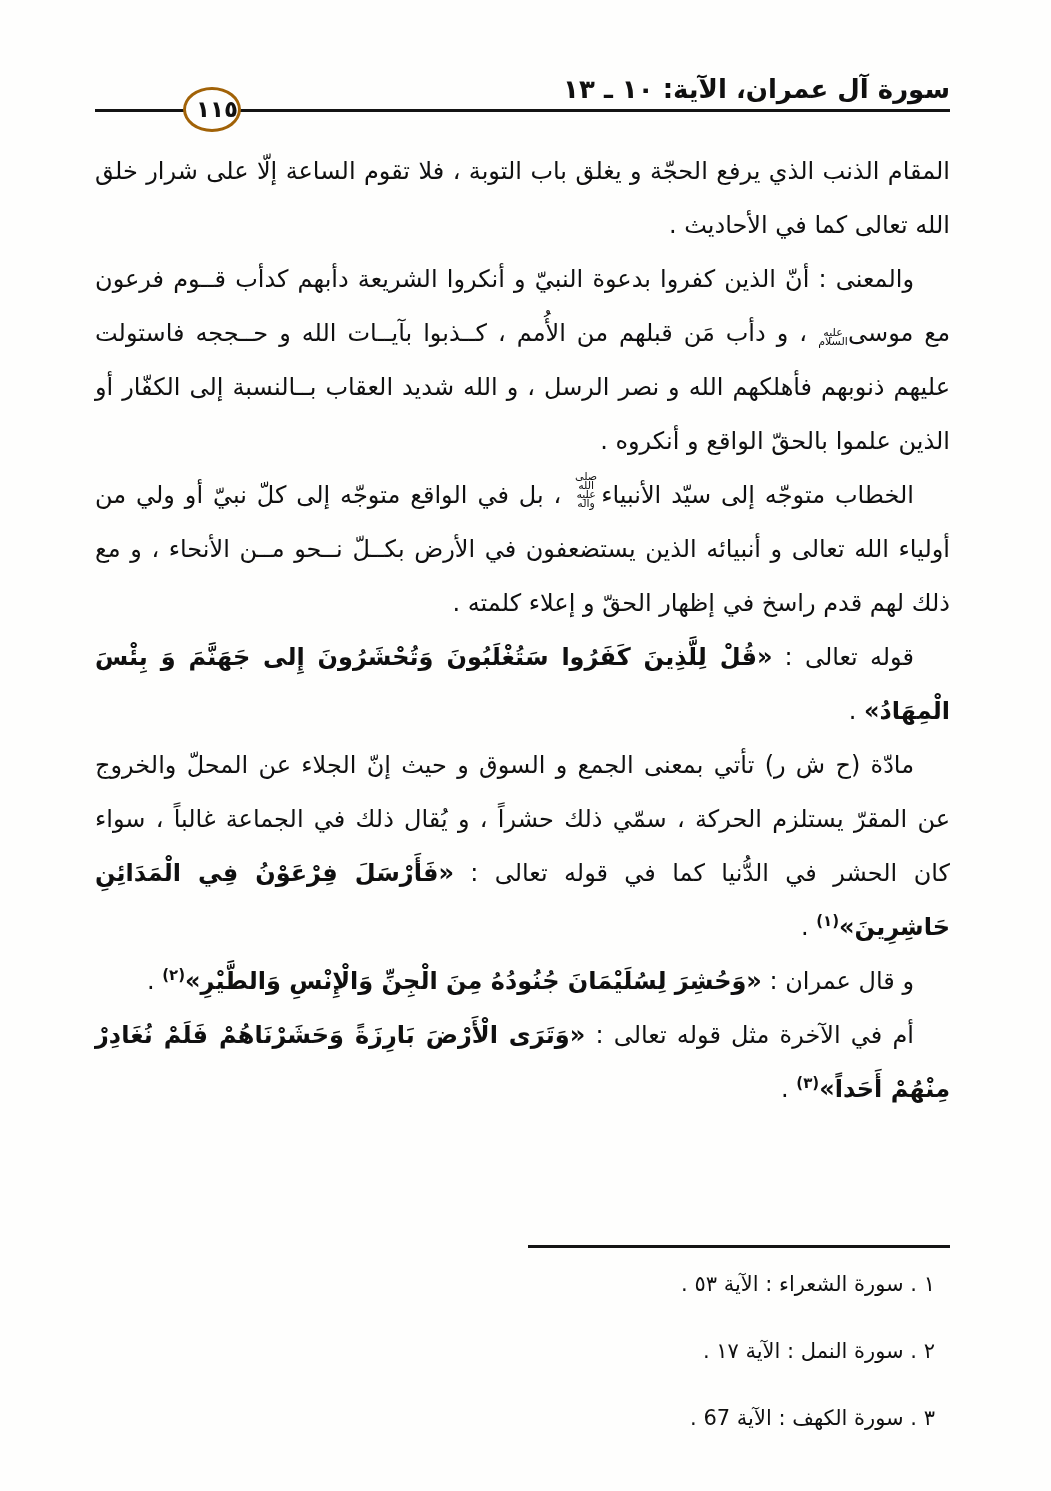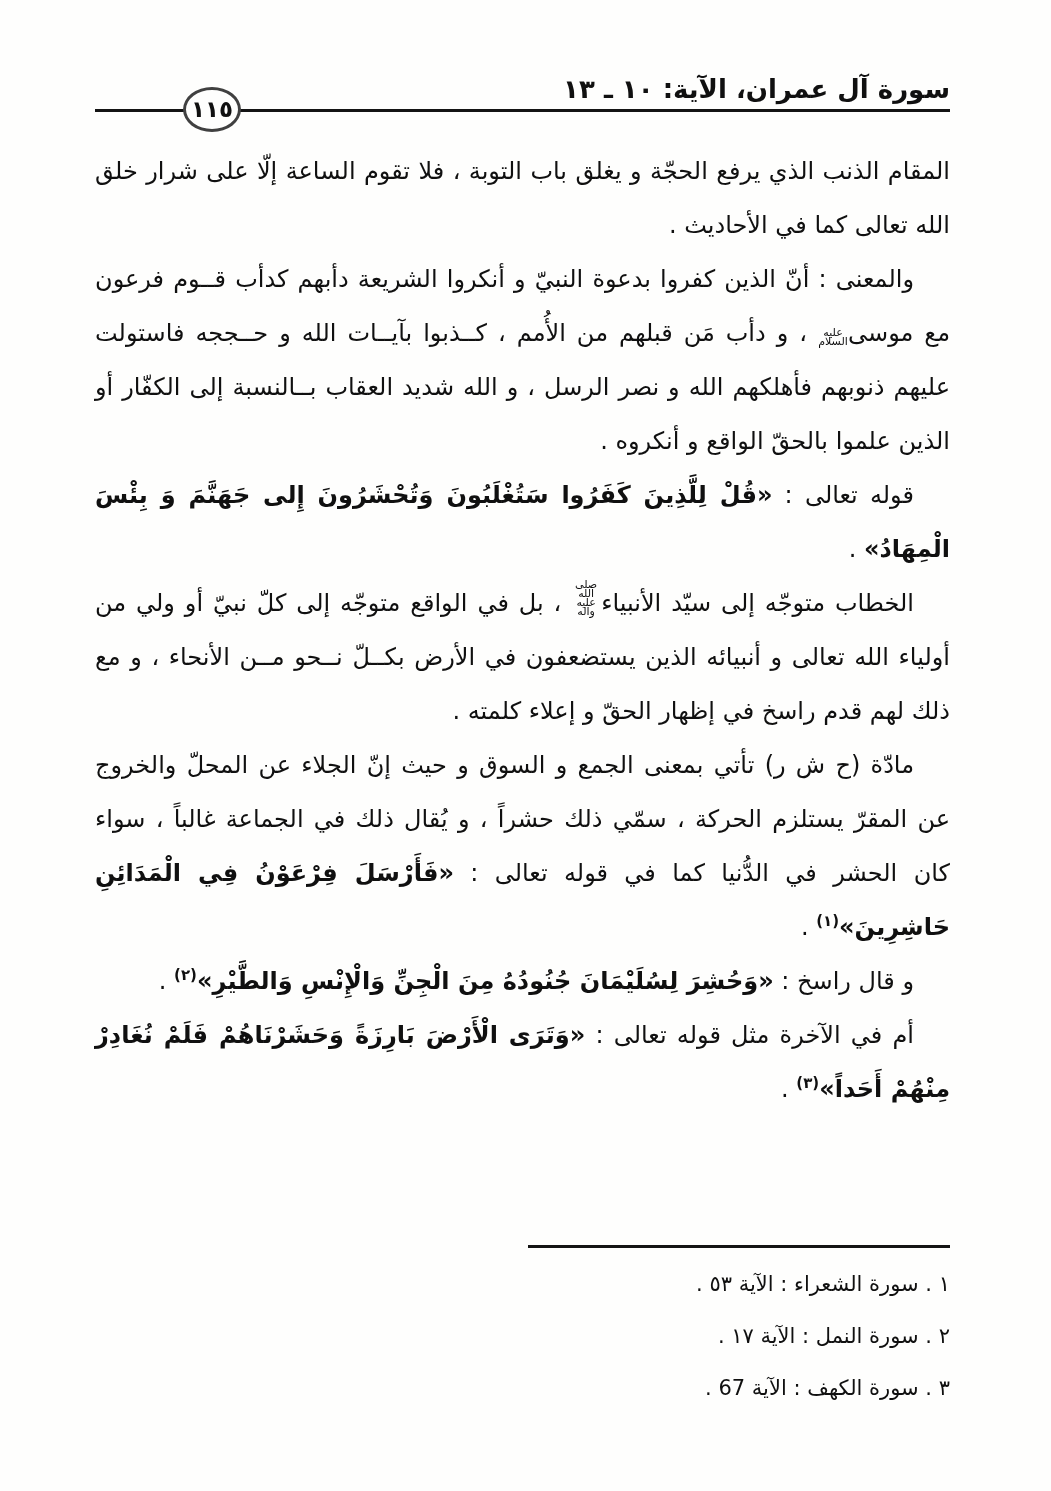--- a/index.html
+++ b/index.html
@@ -33,25 +33,25 @@
     right:0; bottom:8px;
     font-size:26px;
     font-weight:bold;
     letter-spacing:0;
     white-space:nowrap;
   }
   .page-num-oval {
     position:absolute;
     left:88px; bottom:-20px;
     width:58px; height:45px;
-    border:3px solid #404040;
+    border:3px solid #a16207;
     border-radius:50%;
     background:#fefefd;
     z-index:2;
-    display:flex; align-items:center; justify-content:center;
+    display:flex; align-items:center; justify-content:flex-start;
   }
   .page-num {
     font-size:23px;
     font-weight:bold;
     padding-bottom:2px;
   }
   
   .body-text {
     margin-top:32px;
     font-size:24px;
@@ -91,21 +91,21 @@
     width:422px;
     text-align:right;
   }
   .fn-rule {
     width:422px; height:3px;
     background:#141414;
   }
   .footnotes p {
     font-size:21px;
     line-height:52px;
-    margin:0;
+    margin:15px;
     white-space:nowrap;
   }
   .footnotes p:first-of-type { margin-top:10px; }
 </style>
 </head>
 <body>
 
 <div class="page">
 
   <div class="header">
@@ -115,27 +115,27 @@
       <span class="page-num">١١٥</span>
     </div>
   </div>
 
   <div class="body-text">
 
     <p><span>المقام الذنب الذي يرفع الحجّة و يغلق باب التوبة ، فلا تقوم الساعة إلّا على شرار خلق الله تعالى كما في الأحاديث .</span></p>
 
     <p class="para-indent"><span class="lead-bold">والمعنى</span><span> : أنّ الذين كفروا بدعوة النبيّ و أنكروا الشريعة دأبهم كدأب قــوم فرعون مع موسى</span><span class="honorific">عليه السلام</span><span> ، و دأب مَن قبلهم من الأُمم ، كــذبوا بآيــات الله و حــججه فاستولت عليهم ذنوبهم فأهلكهم الله و نصر الرسل ، و الله شديد العقاب بــالنسبة إلى الكفّار أو الذين علموا بالحقّ الواقع و أنكروه .</span></p>
 
+    <p class="para-indent"><span>الخطاب متوجّه إلى سيّد الأنبياء</span><span class="honorific">صلى الله عليه وآله</span><span> ، بل في الواقع متوجّه إلى كلّ نبيّ أو ولي من أولياء الله تعالى و أنبيائه الذين يستضعفون في الأرض بكــلّ نــحو مــن الأنحاء ، و مع ذلك لهم قدم راسخ في إظهار الحقّ و إعلاء كلمته .</span></p>
+
     <p class="para-indent verse-block"><span>قوله تعالى : </span><span class="verse">«قُلْ لِلَّذِينَ كَفَرُوا سَتُغْلَبُونَ وَتُحْشَرُونَ إِلى جَهَنَّمَ وَ بِئْسَ الْمِهَادُ»</span><span> .</span></p>
-
-    <p class="para-indent"><span>الخطاب متوجّه إلى سيّد الأنبياء</span><span class="honorific">صلى الله عليه وآله</span><span> ، بل في الواقع متوجّه إلى كلّ نبيّ أو ولي من أولياء الله تعالى و أنبيائه الذين يستضعفون في الأرض بكــلّ نــحو مــن الأنحاء ، و مع ذلك لهم قدم راسخ في إظهار الحقّ و إعلاء كلمته .</span></p>
 
     <p class="para-indent"><span>مادّة (ح ش ر) تأتي بمعنى الجمع و السوق و حيث إنّ الجلاء عن المحلّ والخروج عن المقرّ يستلزم الحركة ، سمّي ذلك حشراً ، و يُقال ذلك في الجماعة غالباً ، سواء كان الحشر في الدُّنيا كما في قوله تعالى : </span><span class="verse">«فَأَرْسَلَ فِرْعَوْنُ فِي الْمَدَائِنِ حَاشِرِينَ»</span><span class="fnref">(١)</span><span> .</span></p>
 
-    <p class="para-indent"><span>و قال راسخ : </span><span class="verse">«وَحُشِرَ لِسُلَيْمَانَ جُنُودُهُ مِنَ الْجِنِّ وَالْإِنْسِ وَالطَّيْرِ»</span><span class="fnref">(٢)</span><span> .</span></p>
+    <p class="para-indent"><span>و قال عمران : </span><span class="verse">«وَحُشِرَ لِسُلَيْمَانَ جُنُودُهُ مِنَ الْجِنِّ وَالْإِنْسِ وَالطَّيْرِ»</span><span class="fnref">(٢)</span><span> .</span></p>
 
     <p class="para-indent"><span>أم في الآخرة مثل قوله تعالى : </span><span class="verse">«وَتَرَى الْأَرْضَ بَارِزَةً وَحَشَرْنَاهُمْ فَلَمْ نُغَادِرْ مِنْهُمْ أَحَداً»</span><span class="fnref">(٣)</span><span> .</span></p>
 
   </div>
 
   <div class="footnotes">
     <div class="fn-rule"></div>
     <p>١ . سورة الشعراء : الآية ٥٣ .</p>
     <p>٢ . سورة النمل : الآية ١٧ .</p>
     <p>٣ . سورة الكهف : الآية 67 .</p>

